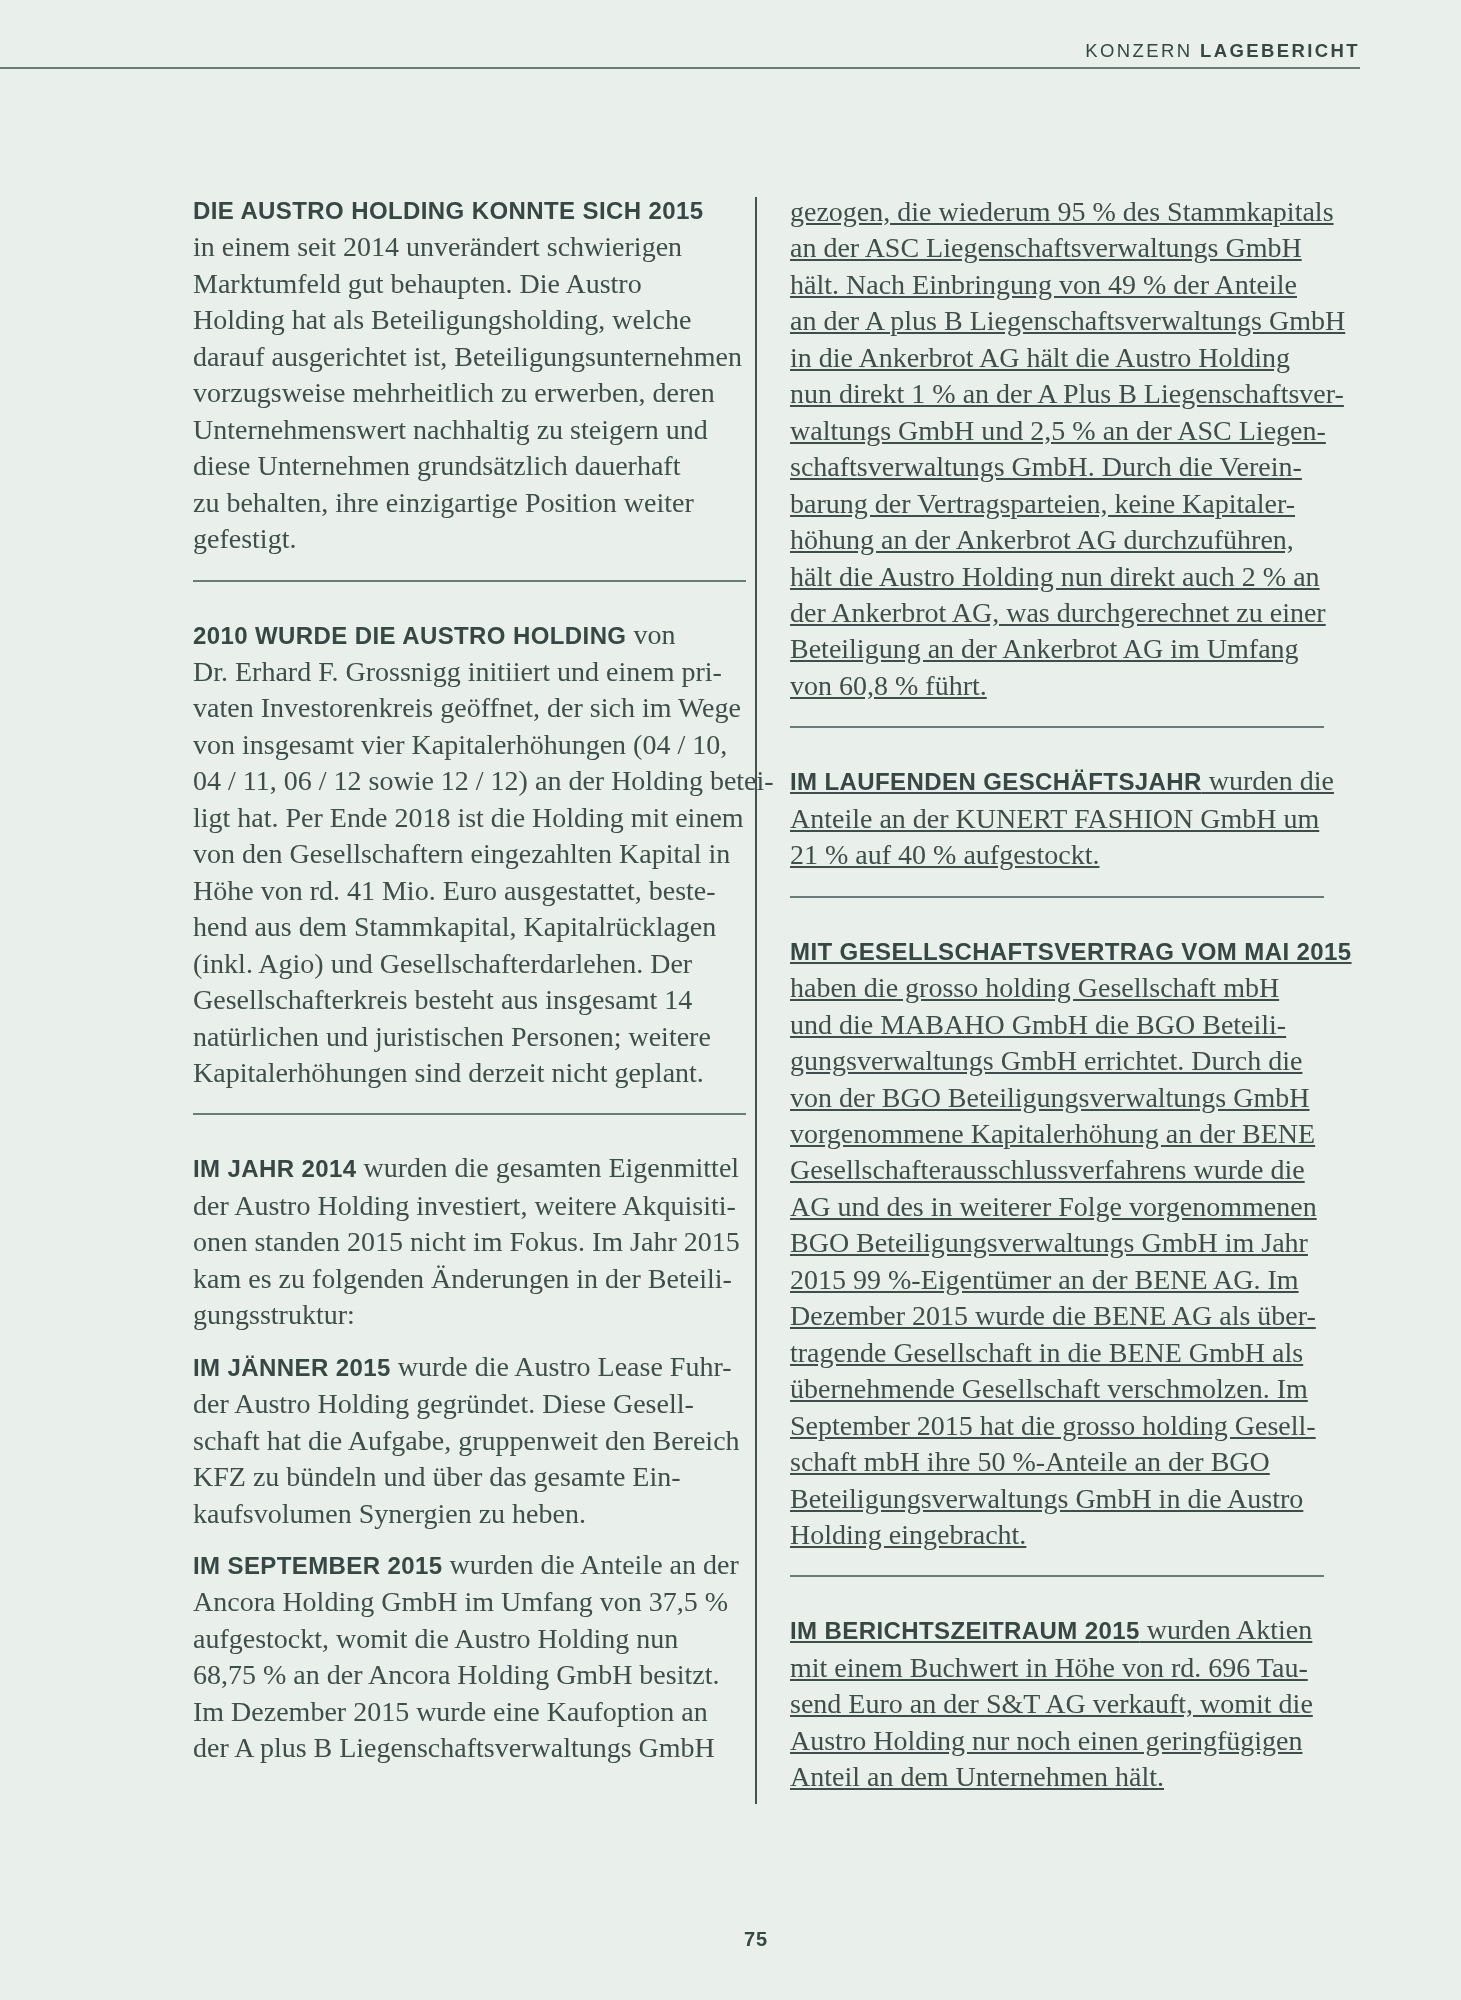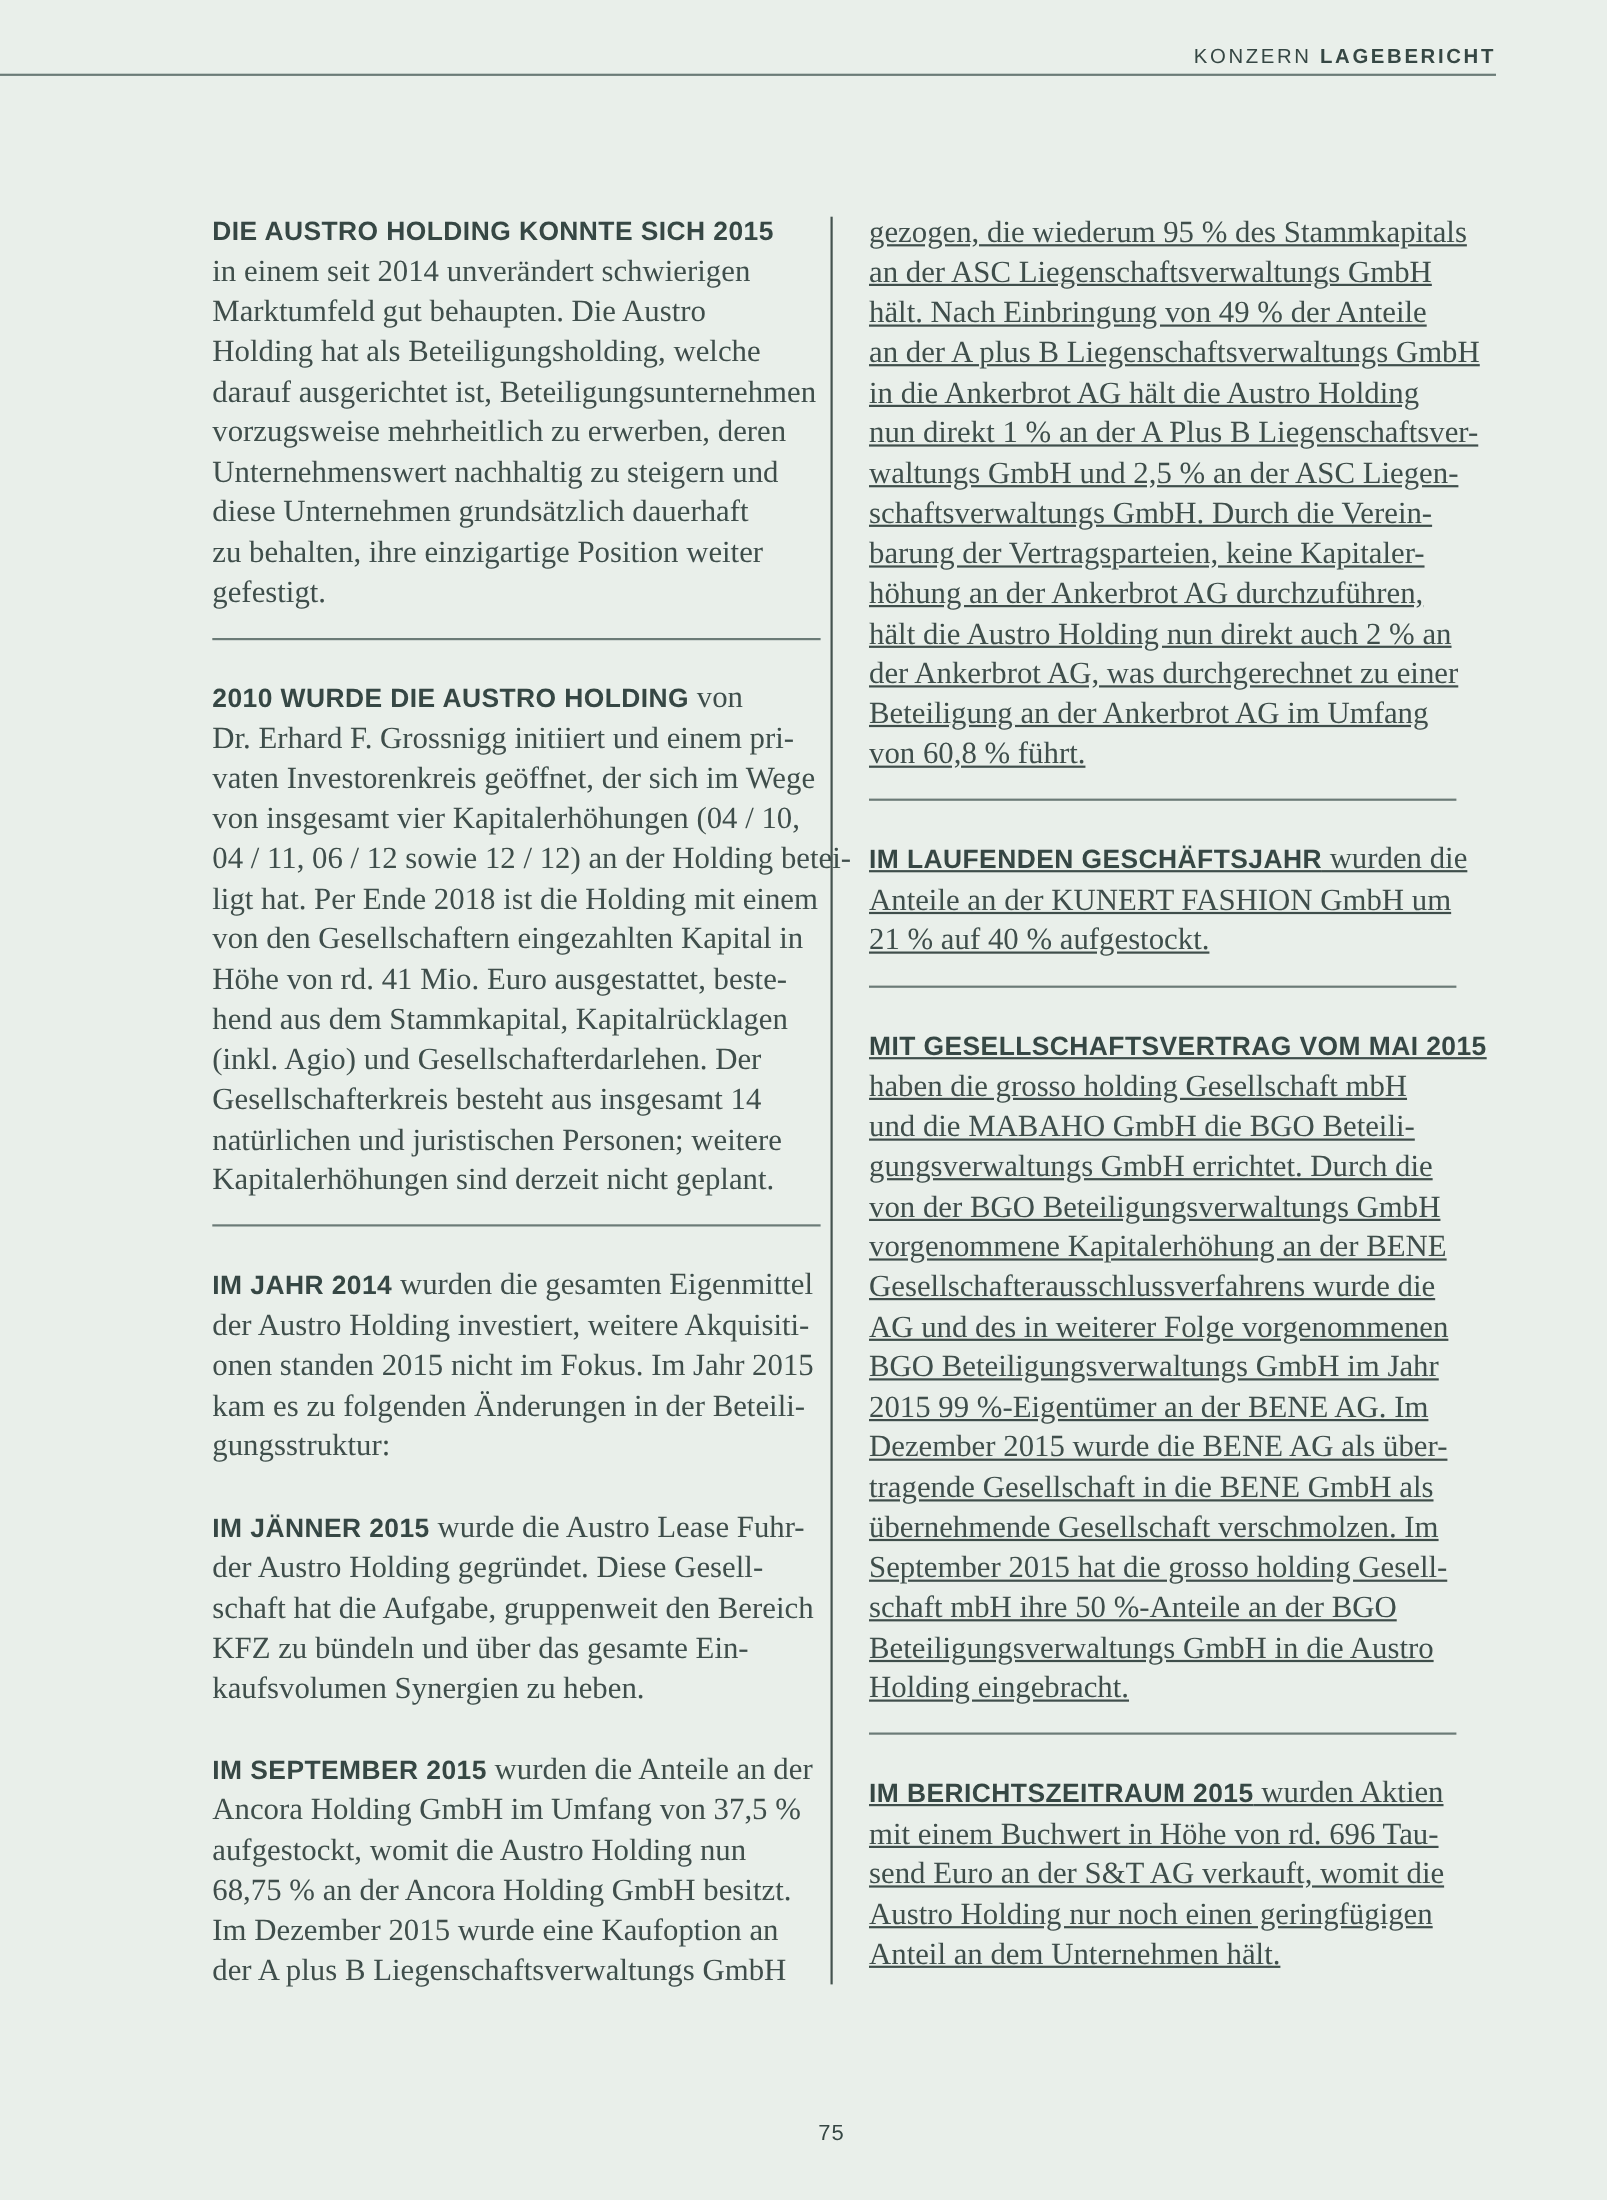--- a/index.html
+++ b/index.html
@@ -44,41 +44,41 @@
   .column.left{left:193px; top:192px; width:553px;}
   .column.right{left:790px; top:194px; width:534px;text-decoration:underline;}
   .line{white-space:nowrap;}
   .h{
     font-family:"Liberation Sans", sans-serif;
     font-weight:700;
     font-size:24px;
     letter-spacing:0.4px;
     color:var(--heading,#364744);
   }
-  .block + .block{margin-top:37px;}
+  .block + .block{margin-top:15px;}
   .divider{
     height:2px;
     background:var(--rule,#6b7b77);
     margin:22px 0 35px 0;
   }
   .column-rule{
     position:absolute;
     left:755px;
     top:197px;
     width:2px;
     height:1607px;
     background:var(--colrule,#44534f);
   }
   .page-number{
     position:absolute;
     left:756px;
     top:1928px;
     transform:translateX(-50%);
     font-family:"Liberation Sans", sans-serif;
-    font-weight:400;
+    font-weight:700;
     font-size:20px;
     letter-spacing:1px;
     color:var(--heading,#364744);
   }
 </style>
 </head>
 <body>
 
 <div class="page" style="--bg: #e9efea; --text: #3f4e4b; --heading: #364744; --rule: #6b7b77; --colrule: #44534f;">
 

